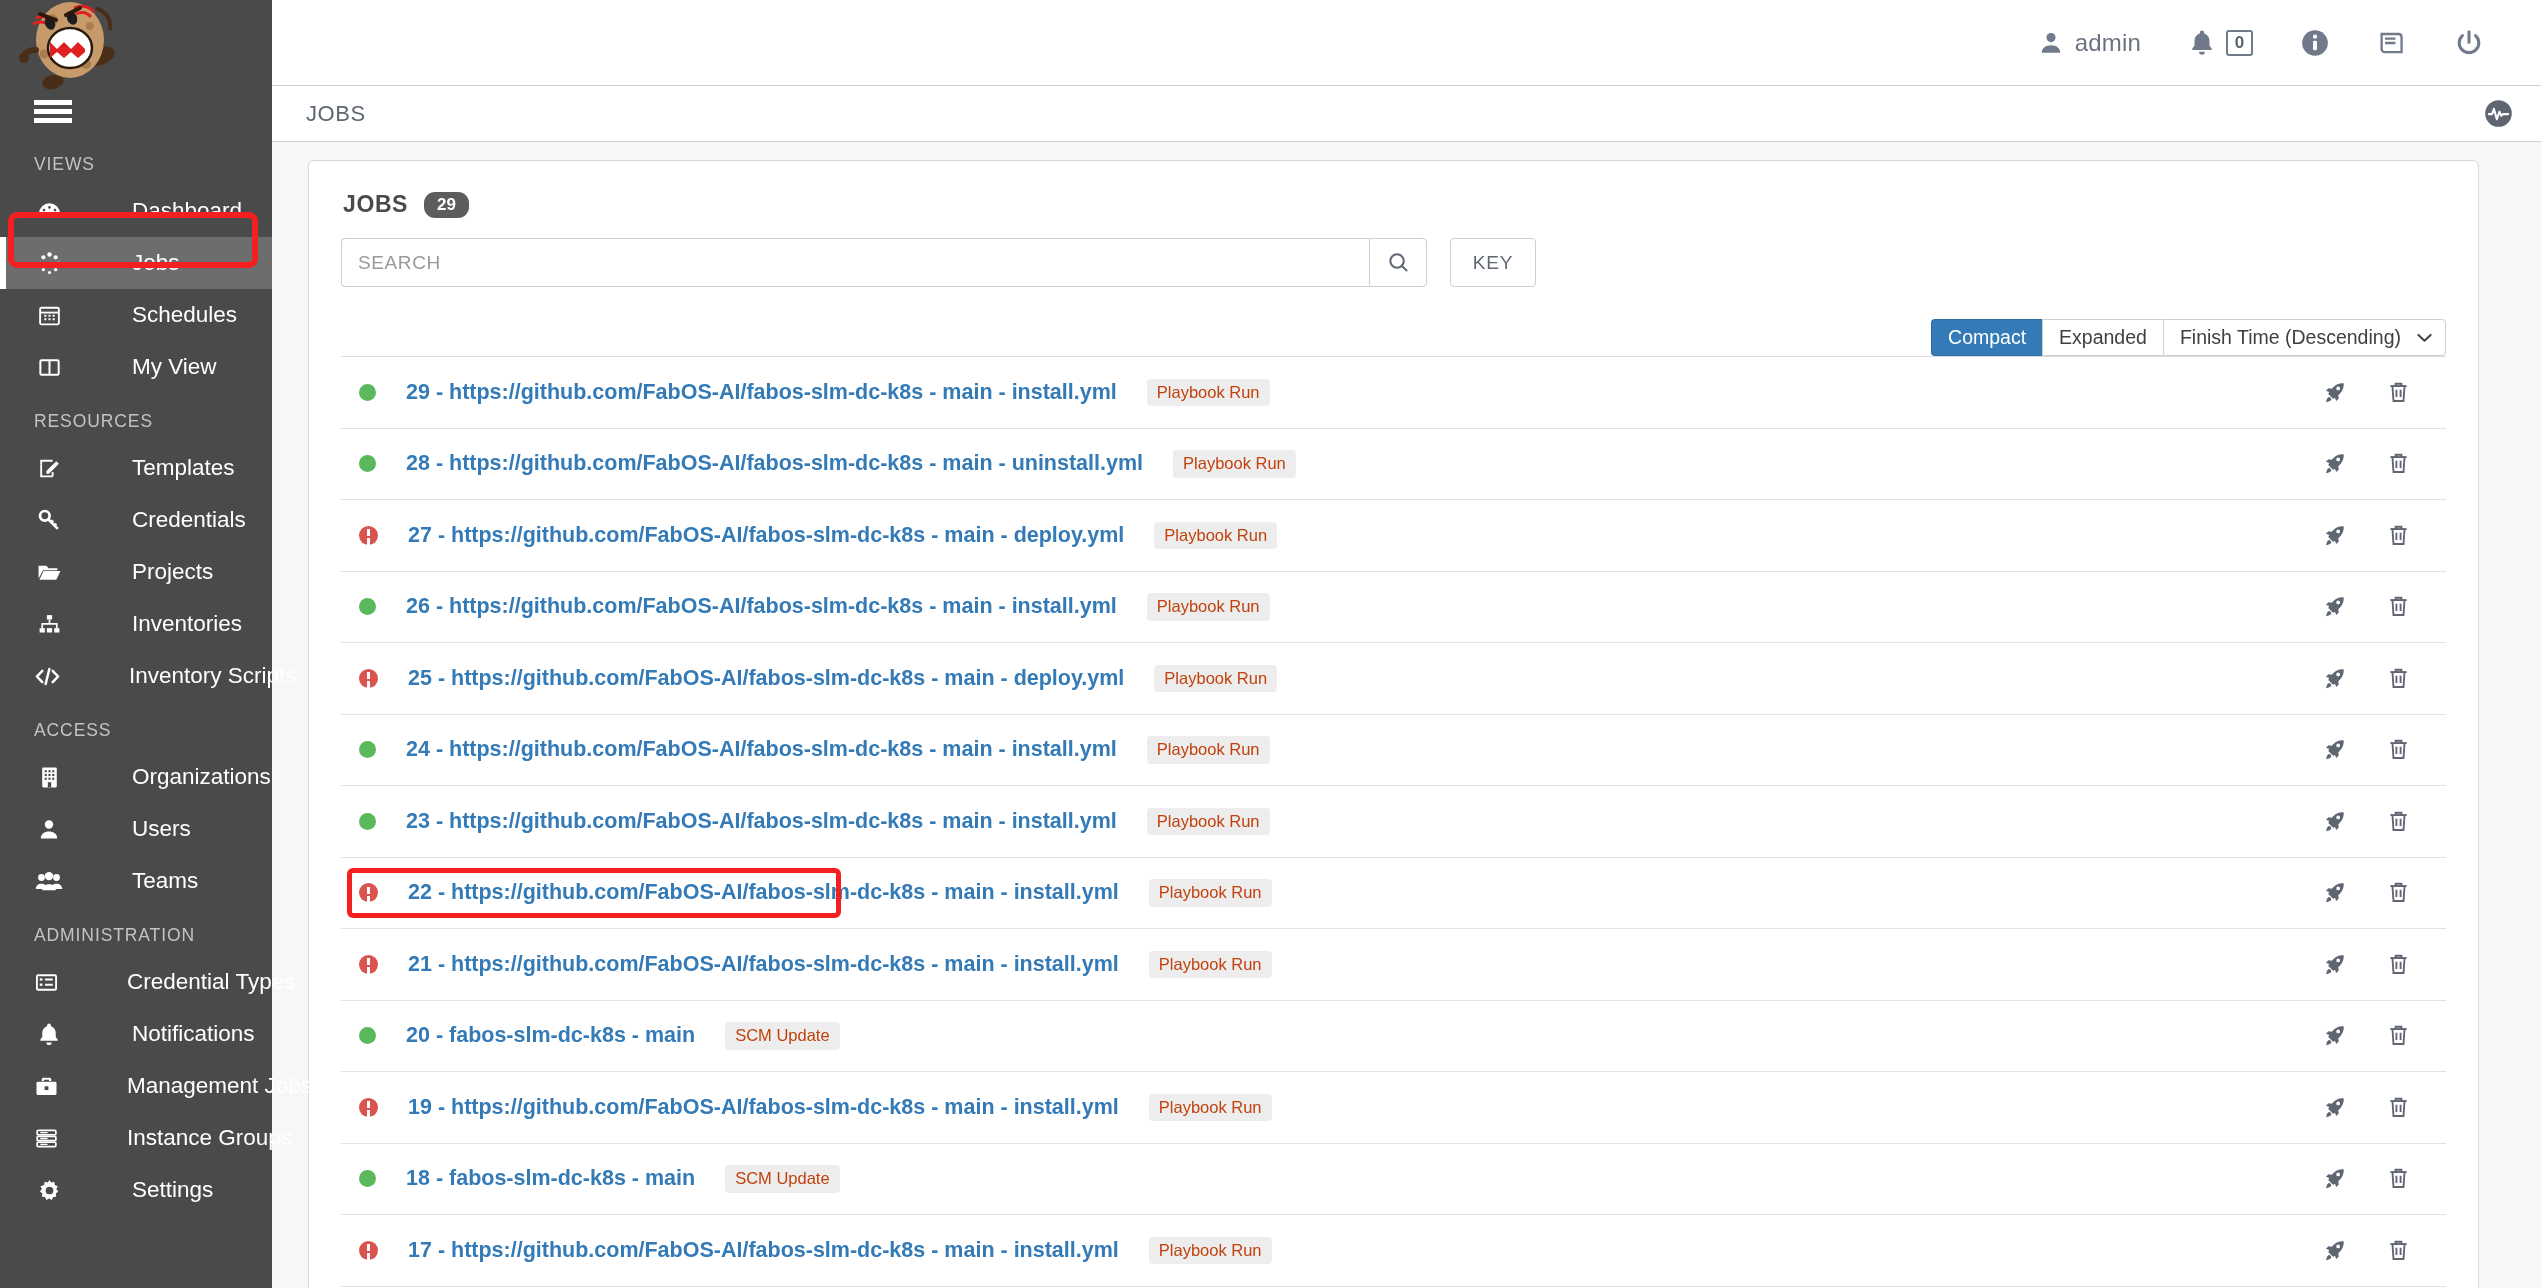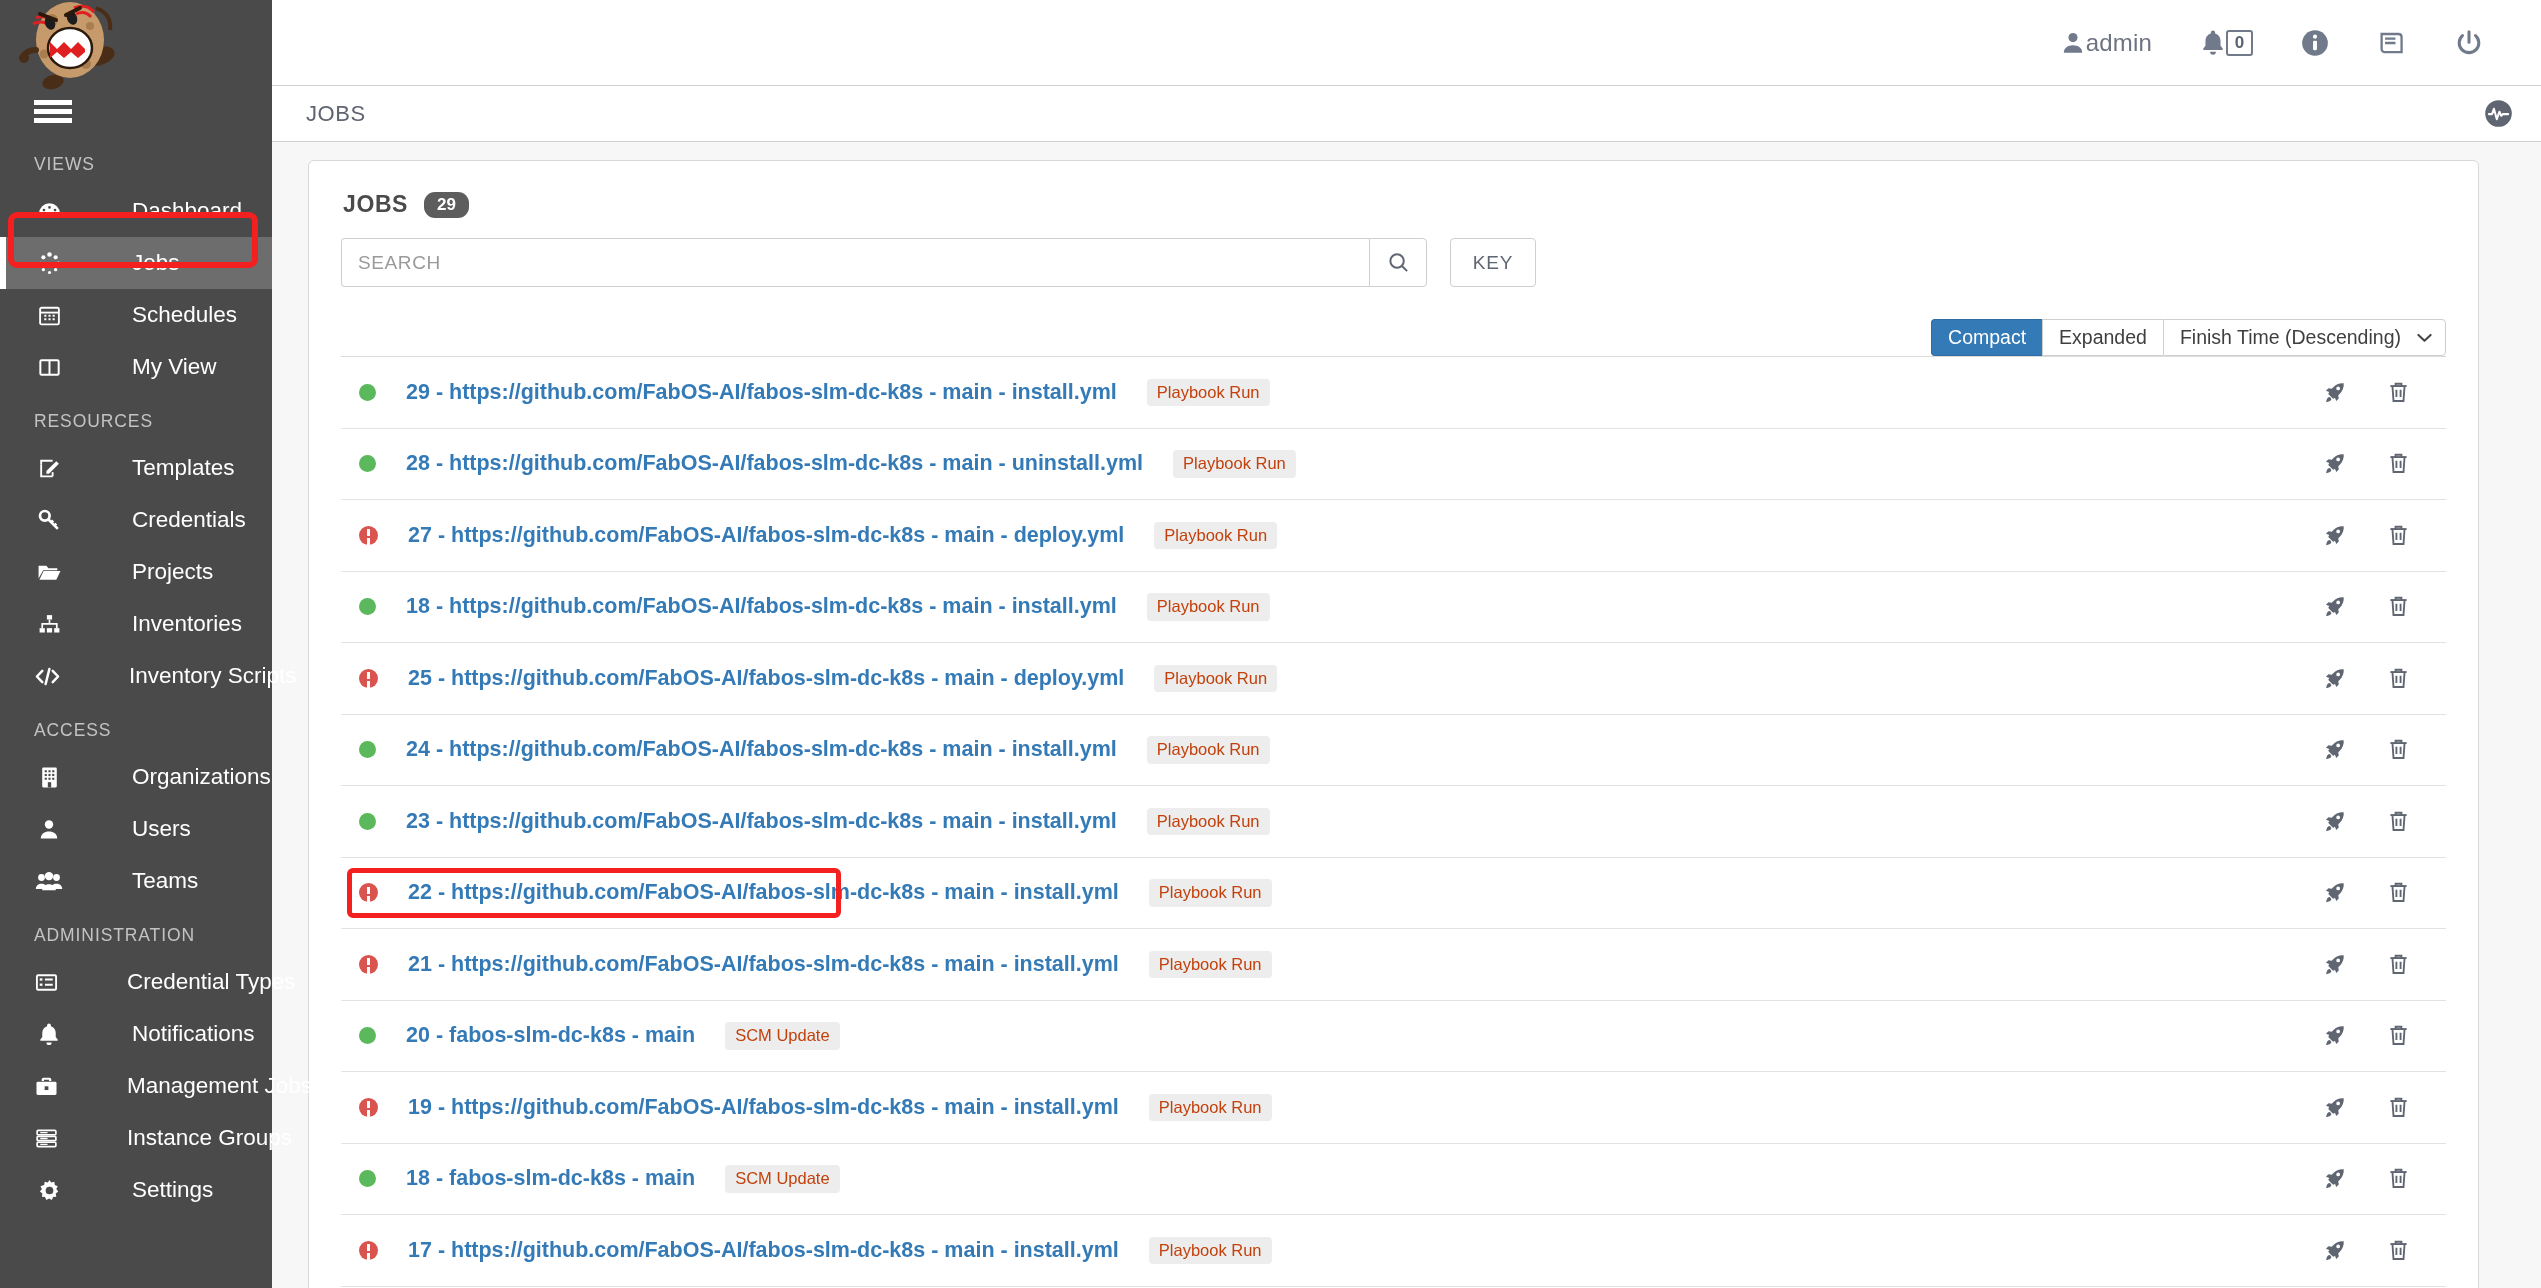--- a/index.html
+++ b/index.html
@@ -13,21 +13,21 @@
   
   .topbar {
     position: absolute; top: 0; left: 0;
     width: 2541px; height: 86px;
     background: #ffffff;
     border-bottom: 1px solid #d1d1d1;
     display: flex; align-items: center; justify-content: flex-end;
   }
   .topbar-items { display: flex; align-items: center; gap: 0px; padding-right: 34px; }
   .tb-item {
-    display: flex; align-items: center; 
+    display: flex; align-items: center; gap: 11px;
     padding: 0 24px; height: 86px; cursor: pointer;
     color: #707a8b;
   }
   .tb-label { font-size: 24px; color: #6d7380; letter-spacing: .2px; }
   .tb-badge {
     display: inline-flex; align-items: center; justify-content: center;
     min-width: 27px; height: 26px; padding: 0 6px;
     border: 2px solid #707a8b; border-radius: 3px;
     font-size: 17px; color: #5b6271; font-weight: 600;
   }
@@ -641,21 +641,21 @@
                 <path d="M8.2 5.8V3.6h5.6v2.2"></path>
                 <path d="M5.2 5.8l1 14.4h9.6l1-14.4"></path>
                 <path d="M9 9.4v7M13 9.4v7"></path>
               </svg>
             </span>
           </div>
         </div>
         <div class="job-row">
           <div class="job-left">
             <span class="status-dot"></span>
-            <span class="job-name">18 - https://github.com/FabOS-AI/fabos-slm-dc-k8s - main - install.yml</span>
+            <span class="job-name">26 - https://github.com/FabOS-AI/fabos-slm-dc-k8s - main - install.yml</span>
             <span class="job-type">Playbook Run</span>
           </div>
           <div class="job-actions">
             <span class="act-btn">
               <svg width="25" height="25" viewBox="0 0 24 24" fill="#5f6672">
                 <path d="M20.8 3.2c-3.6-.5-7.3 1-10 3.7l-1.5 1.5-3.1-.5-2.4 2.4 3.2 1.3-.5.6a1.2 1.2 0 0 0 0 1.7l3.6 3.6a1.2 1.2 0 0 0 1.7 0l.6-.5 1.3 3.2 2.4-2.4-.5-3.1 1.5-1.5c2.7-2.7 4.2-6.4 3.7-10zM15.5 9.9a1.8 1.8 0 1 1 0-3.6 1.8 1.8 0 0 1 0 3.6z"></path>
                 <path d="M5.6 17c-1.3 1.3-1.6 4.3-1.6 4.3s3-0.3 4.3-1.6a1.9 1.9 0 0 0-2.7-2.7z"></path>
               </svg>
             </span>
             <span class="act-btn">

